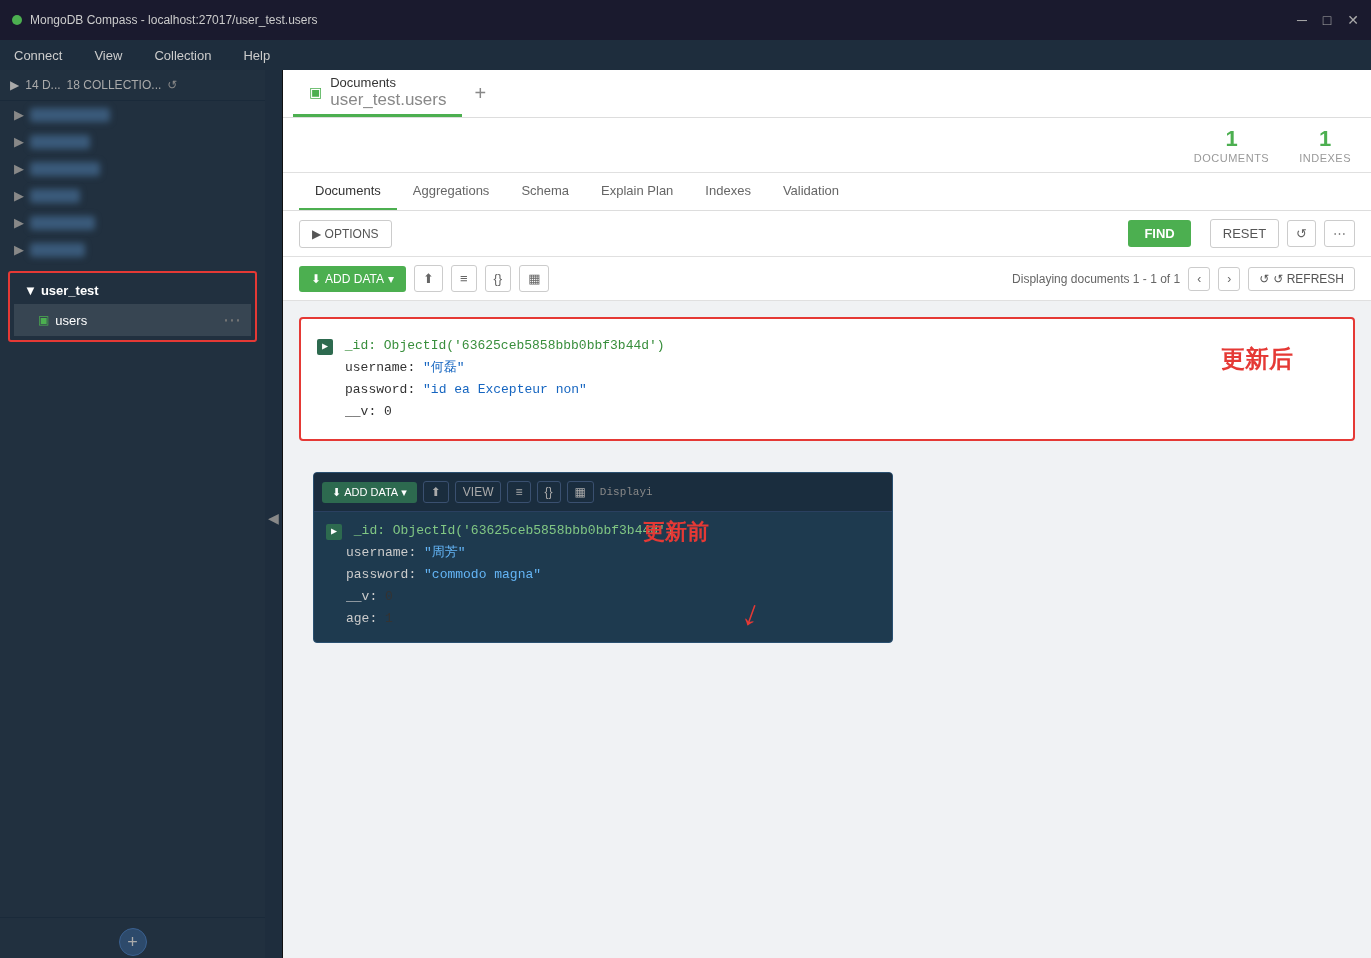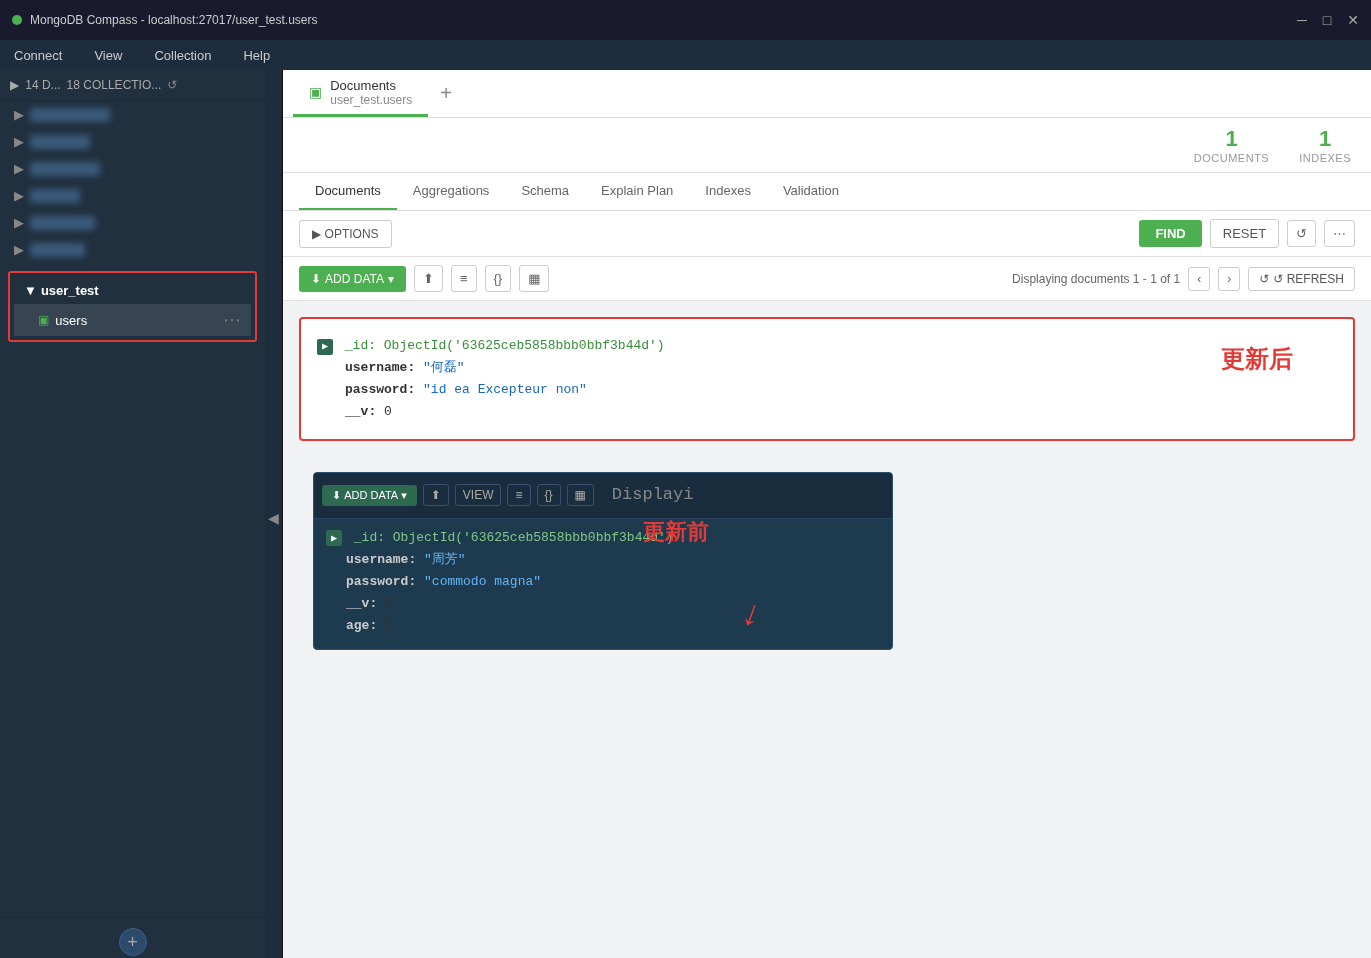--- a/index.html
+++ b/index.html
@@ -205,38 +205,38 @@
       padding: 4px 10px; border-radius: 3px; cursor: pointer; color: #555; font-size: 12px;
       display: flex; align-items: center; gap: 4px;
     }
 
     .btn-find {
       background: #4caf50; color: #fff; border: none;
       padding: 6px 16px; border-radius: 3px; cursor: pointer; font-size: 13px; font-weight: bold;
     }
     .btn-reset {
       background: none; border: 1px solid #ccc; color: #555;
-      padding: 6px 12px; border-radius: 3px; cursor: pointer; font-size: 13px;
+      padding: 6px 12px; border-radius: 3px; cursor: pointer; font-size: 13px; margin-left: 11px;
     }
     .btn-options {
       background: none; border: 1px solid #ccc; color: #555;
       padding: 6px 12px; border-radius: 3px; cursor: pointer; font-size: 12px;
     }
     .document-card {
       background: #fff;
       border: 2px solid #e0e0e0;
       border-radius: 4px;
       padding: 16px;
       margin-bottom: 12px;
       font-family: 'Courier New', monospace;
       font-size: 13px;
       line-height: 1.7;
     }
     .document-card.highlighted { border-color: #e53935; border-width: 2px; }
-    .doc-key { color: #333; font-weight: bold; }
+    .doc-key { color: #333; font-weight: normal; }
     .doc-id { color: #388e3c; }
     .doc-string { color: #1565c0; }
     .doc-number { color: #333; }
 
     
     .before-popout {
       position: absolute;
       top: 155px;
       left: 30px;
       width: 580px;
@@ -277,21 +277,21 @@
     }
     .popout-btn {
       background: #2d6a4f; color: #fff; border: none;
       padding: 4px 10px; border-radius: 3px; cursor: pointer; font-size: 11px;
       display: flex; align-items: center; gap: 3px;
     }
     .popout-btn-icon {
       background: none; border: 1px solid #3a5070;
       padding: 3px 7px; border-radius: 3px; cursor: pointer; font-size: 12px; color: #aaa;
     }
-    .popout-text { font-size: 17px; color: #888; margin-left: 12px; }
+    .popout-text { font-size: 11px; color: #888; margin-left: 0; }
 
     .expand-icon {
       display: inline-flex; align-items: center; justify-content: center;
       width: 16px; height: 16px; background: #2d6a4f; border-radius: 2px;
       color: #fff; font-size: 10px; margin-right: 4px; cursor: pointer;
     }
 
     
     .sidebar-blur-item {
       display: flex; align-items: center; padding: 6px 14px; color: #888;
@@ -399,21 +399,21 @@
     <span>◀</span>
   </div>
 
   <div class="main-content">
 
     <div class="tab-bar">
       <div class="tab active">
         <span class="tab-icon">▣</span>
         <div>
           <div>Documents</div>
-          <div style="font-size:12px; color:#888;">user_test.users</div>
+          <div style="font-size:17px; color:#888;">user_test.users</div>
         </div>
       </div>
       <div class="tab-add">
         <span>+</span>
       </div>
     </div>
 
     <div class="content-area">
 
       <div style="background:#fff; padding: 8px 20px; display:flex; justify-content:flex-end; gap:30px; border-bottom:1px solid #e0e0e0;">

